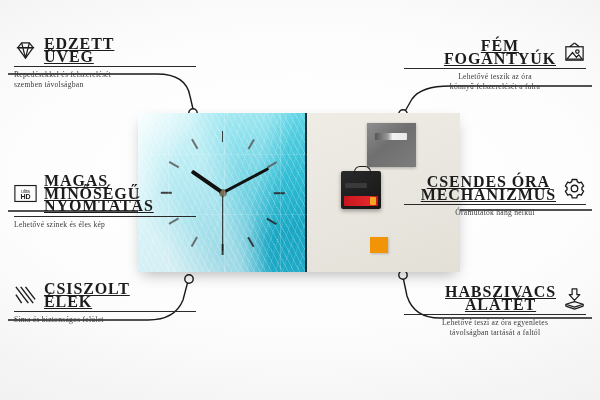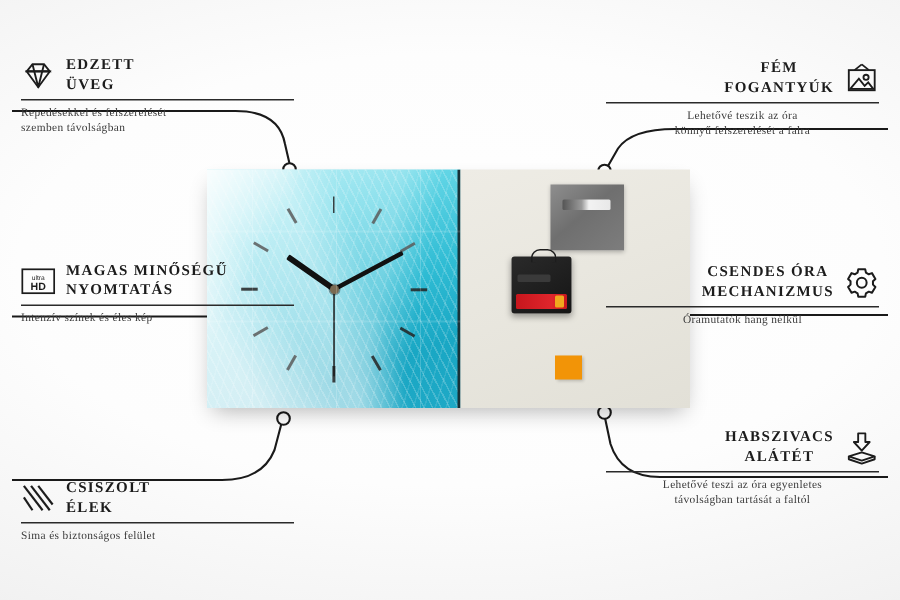--- a/index.html
+++ b/index.html
@@ -80,22 +80,23 @@
   .foam{position:absolute;left:63px;top:124px;width:18px;height:16px;background:#f29407;
     box-shadow:1px 1px 2px rgba(0,0,0,.2);}
 
   
   .callout{position:absolute;width:182px;}
   .callout.left{text-align:left;}
   .callout.right{text-align:center;}
   .co-head{display:flex;align-items:center;gap:7px;}
   .callout.right .co-head{justify-content:flex-end;}
   .co-title{
-    font-size:10px;letter-spacing:.9px;color:#1c1c1c;line-height:12.5px;font-weight:700;
+    font-size:16px;letter-spacing:.9px;color:#1c1c1c;line-height:12.5px;font-weight:700;
     text-transform:uppercase;
+    text-decoration:underline;
   }
   .rule{height:1.1px;background:#2a2a2a;margin:3px 0 3px 0;width:100%;}
   .co-sub{font-size:7.6px;line-height:9.6px;color:#3a3a3a;letter-spacing:.25px;}
   .ico{width:23px;height:23px;flex:0 0 23px;display:block;}
   .ico svg{width:23px;height:23px;display:block;}
 
   .leader{position:absolute;left:0;top:0;width:600px;height:400px;pointer-events:none;}
 </style>
 </head>
 <body>
@@ -190,25 +191,25 @@
           <text x="13" y="17.5" font-family="Liberation Sans, sans-serif" font-size="8" font-weight="bold" text-anchor="middle" fill="#1c1c1c">HD</text>
         </svg>
       </span>
       <span class="co-title">
         <span>MAGAS MINŐSÉGŰ</span><br>
         <span>NYOMTATÁS</span>
       </span>
     </div>
     <div class="rule"></div>
     <div class="co-sub">
-      <span>Intenzív színek és éles kép</span>
-    </div>
-  </div>
-
-  <div class="callout left" style="left:14px;top:283px;margin-top:37px;">
+      <span>Lehetővé színek és éles kép</span>
+    </div>
+  </div>
+
+  <div class="callout left" style="left:14px;top:283px;">
     <div class="co-head">
       <span class="ico">
         <svg viewBox="0 0 24 24" stroke="#1c1c1c" stroke-width="1.5" fill="none">
           <path d="M2 3 L15 20"></path>
             <path d="M7 3 L20 20"></path>
             <path d="M12 3 L22 16"></path>
             <path d="M2 11 L8 20"></path>
         </svg>
       </span>
       <span class="co-title">

